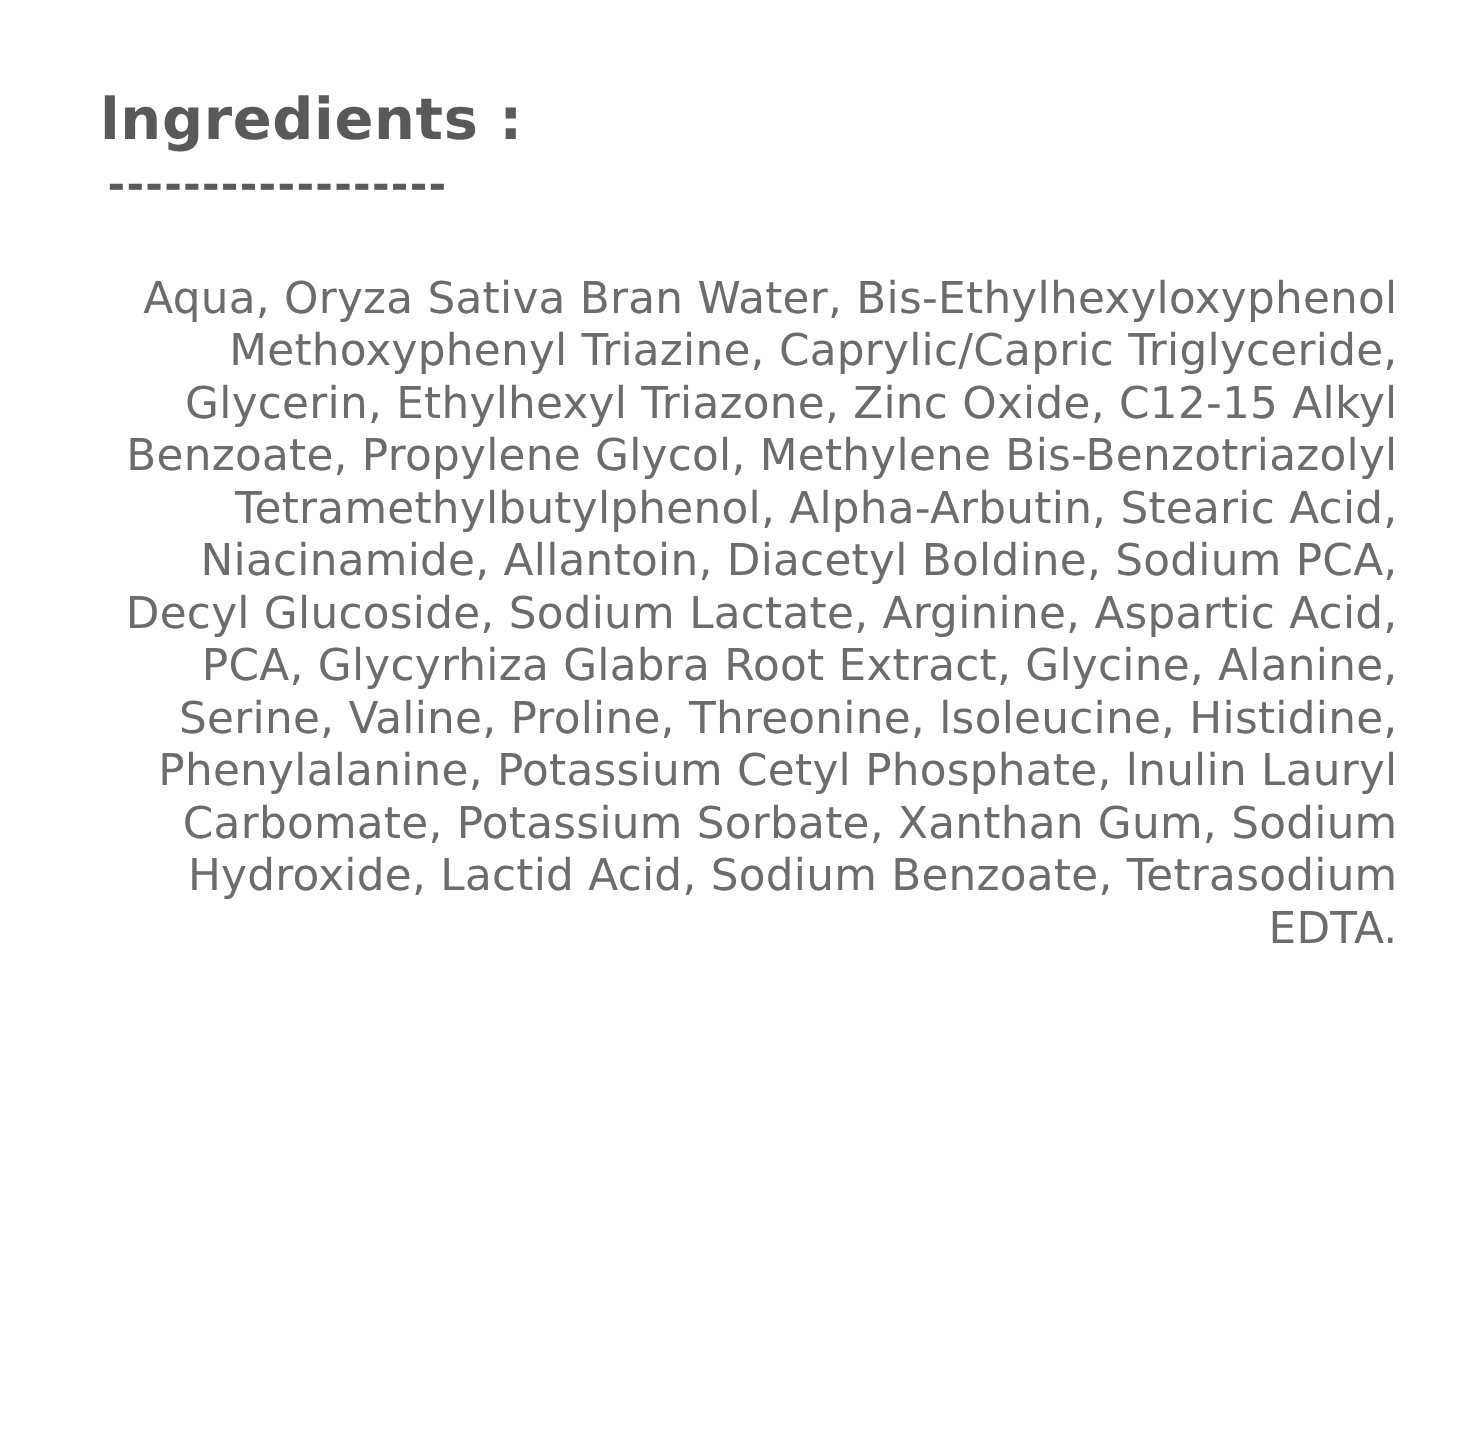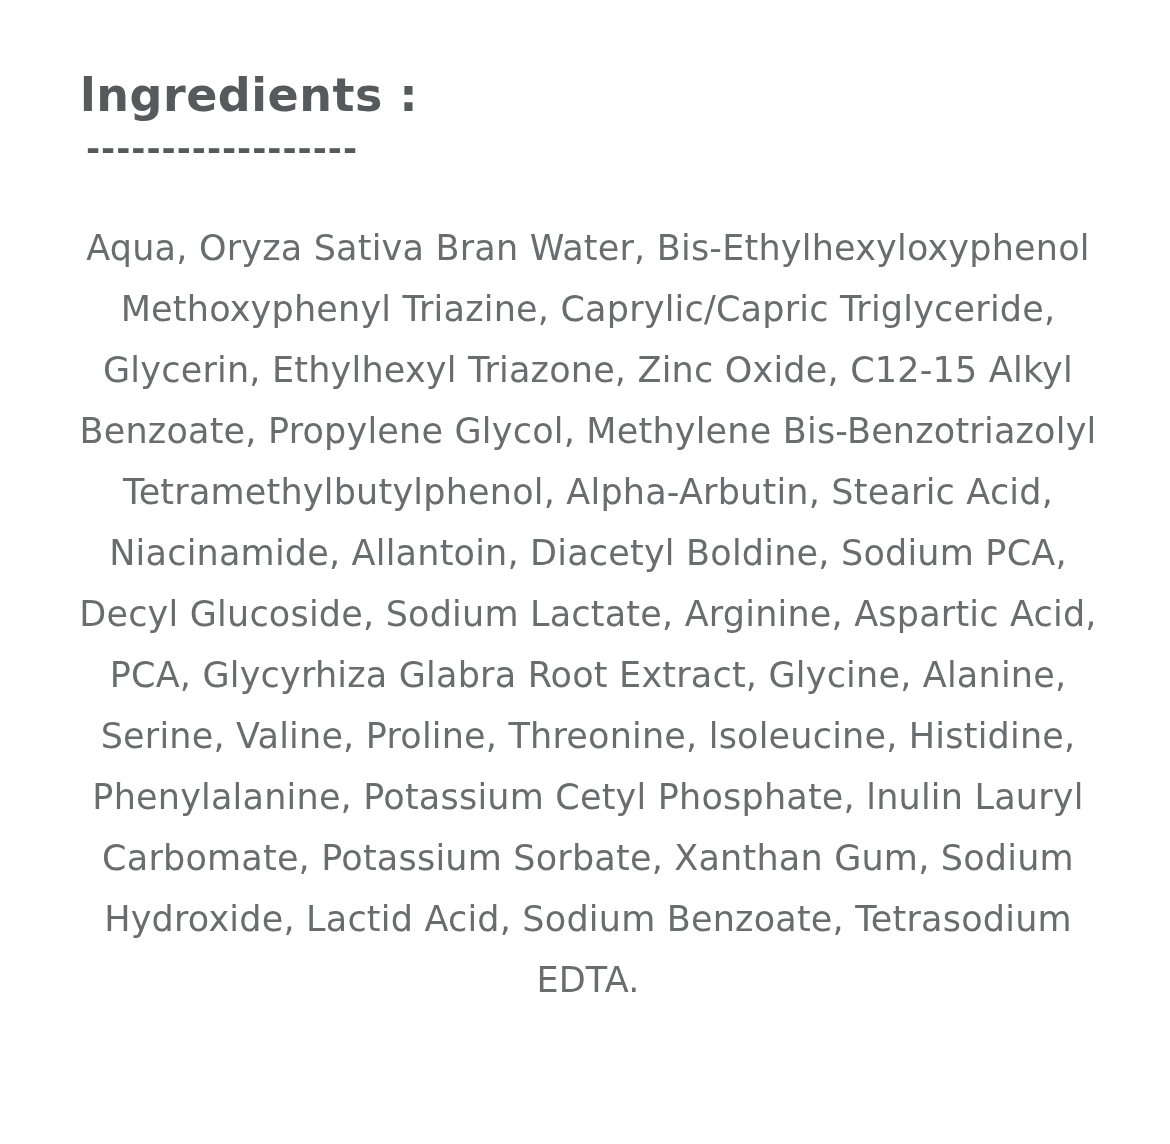--- a/index.html
+++ b/index.html
@@ -47,23 +47,23 @@
   }
   .ingredients-body {
     position: absolute;
     left: 58px;
     top: 218px;
     width: 1060px;
     font-family: "DejaVu Sans", sans-serif;
     font-size: 35px;
     font-weight: 400;
     color: #6b6c6e;
-    line-height: 61px;
+    line-height: 42px;
     letter-spacing: 0.2px;
-    text-align: center;
+    text-align: right;
   }
 </style>
 </head>
 <body>
 
 <div class="page">
 
   <div class="heading-block">
     <div class="heading">lngredients :</div>
     <div class="heading-rule">------------------</div>

